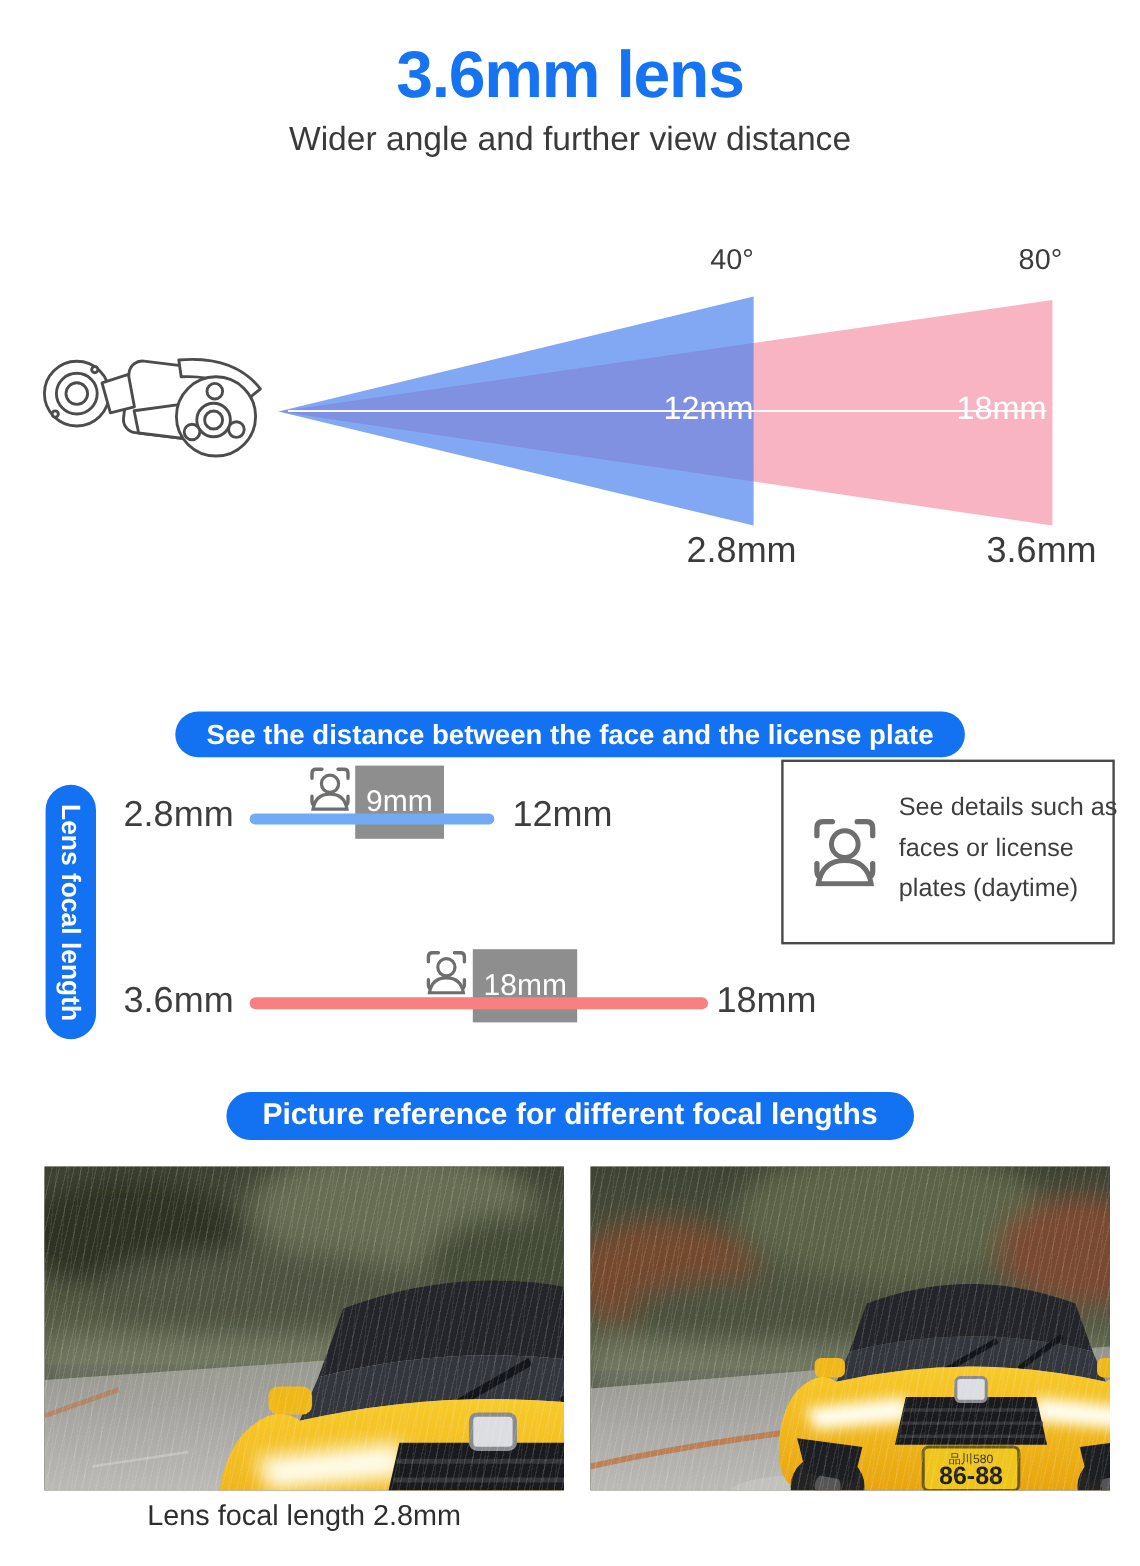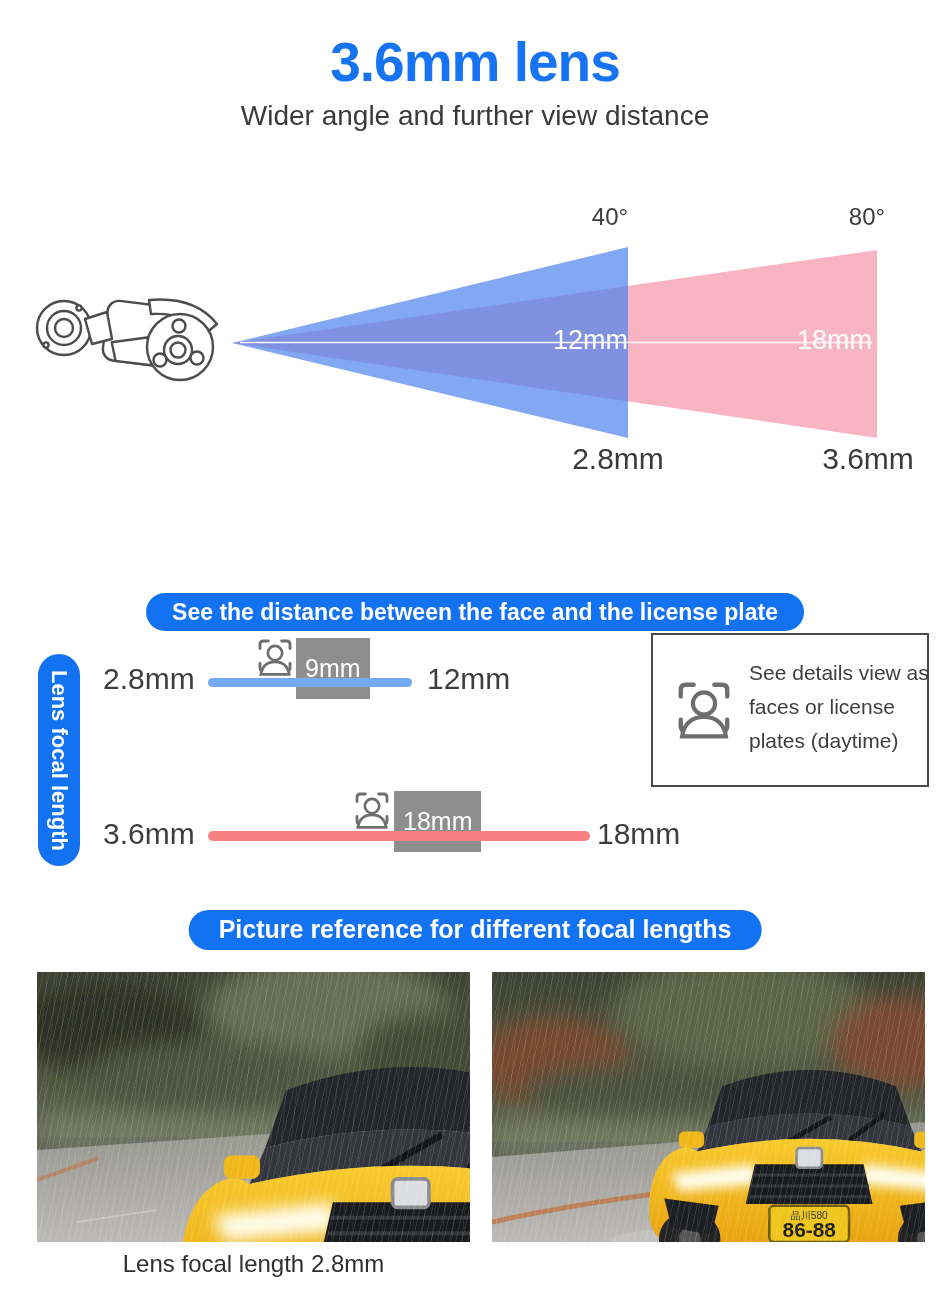--- a/index.html
+++ b/index.html
@@ -170,21 +170,21 @@
   </svg>
   <div class="abs badge" style="left:394px;top:791px;">18mm</div>
   <div class="abs bar" style="left: 208px; top: 831px; width: 382px; height: 10px; background: rgb(249, 128, 128);"></div>
   <div class="abs row-label" style="left:597px;top:817px;">18mm</div>
 
   <div class="abs info-box">
     <svg style="position:absolute;left:20px;top:42px;" width="62" height="62">
       <use href="#facescan"></use>
     </svg>
     <div class="info-text">
-      <div>See details view as</div>
+      <div>See details such as</div>
       <div>faces or license</div>
       <div>plates (daytime)</div>
     </div>
   </div>
 
   <div class="abs pill pill-pic pill-center" style="top:910px;">Picture reference for different focal lengths</div>
 
   <div class="abs photo" style="left:37px;top:972px;">
     <svg width="433" height="270" viewBox="0 0 433 270">
       <rect width="433" height="165" fill="url(#forestG)"></rect>

